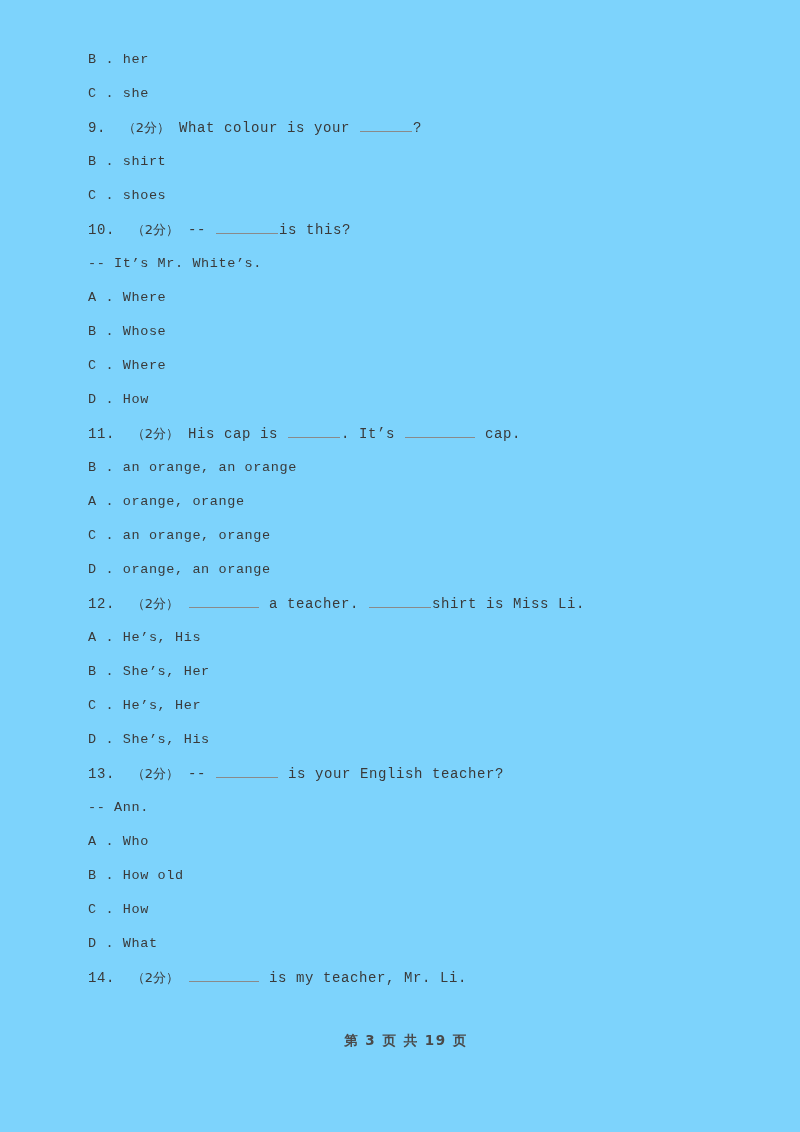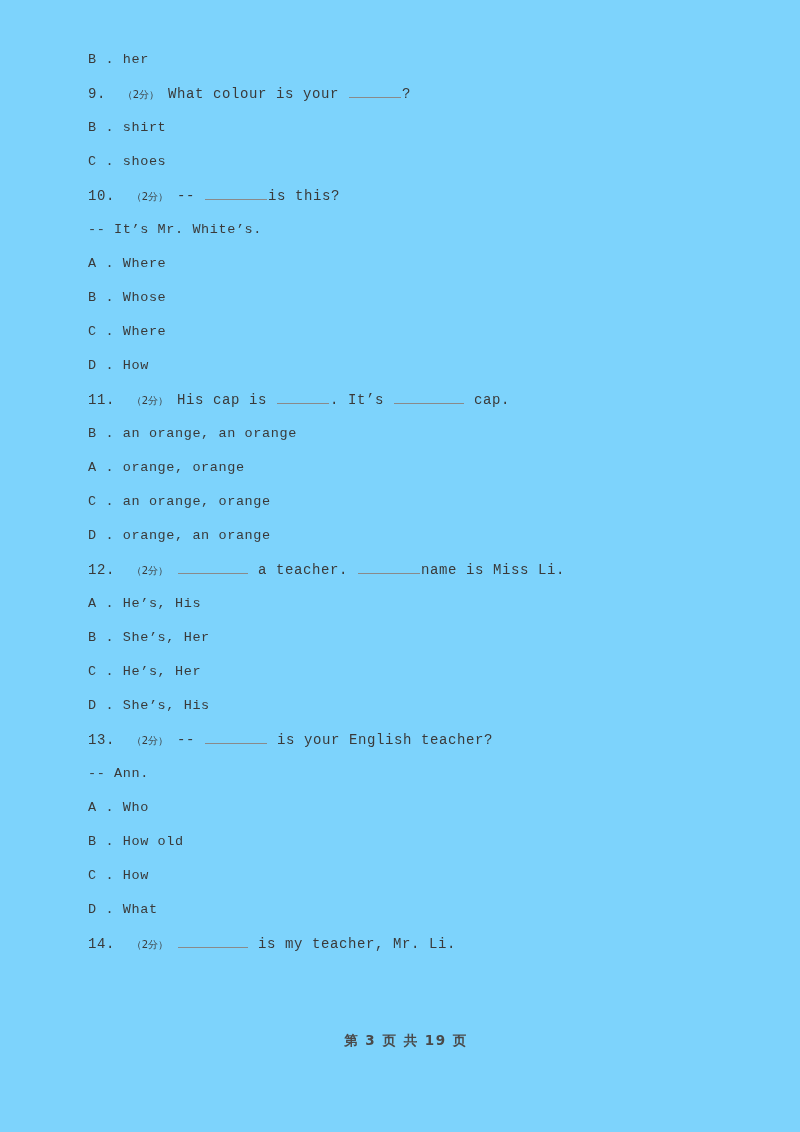--- a/index.html
+++ b/index.html
@@ -43,21 +43,21 @@
   }
 
   
   .line.stem {
     font-size: 14px;
   }
 
   
   .cjk {
     font-family: "DejaVu Sans", "Liberation Sans", sans-serif;
-    font-size: 10px;
+    font-size: 13px;
     letter-spacing: 0;
   }
 
   
   .blank {
     display: inline-block;
     border-bottom: 1px solid #8a8a8a;
     height: 11px;
     vertical-align: baseline;
     margin: 0 1px;
@@ -79,35 +79,36 @@
     color: #4a4a4a;
     white-space: pre;
   }
 </style>
 </head>
 <body>
 
 <div class="page">
   <div class="content">
       <div class="line"><span>B . her</span></div>
+      <div class="line"><span>C . she</span></div>
       <div class="line stem"><span>9.</span>  <span class="cjk">（2分）</span> <span>What colour is your </span><span class="blank w2"></span><span>?</span></div>
       <div class="line"><span>B . shirt</span></div>
       <div class="line"><span>C . shoes</span></div>
       <div class="line stem"><span>10.</span>  <span class="cjk">（2分）</span> <span>-- </span><span class="blank w3"></span><span>is this?</span></div>
       <div class="line"><span>-- It’s Mr. White’s.</span></div>
       <div class="line"><span>A . Where</span></div>
       <div class="line"><span>B . Whose</span></div>
       <div class="line"><span>C . Where</span></div>
       <div class="line"><span>D . How</span></div>
       <div class="line stem"><span>11.</span>  <span class="cjk">（2分）</span> <span>His cap is </span><span class="blank w2"></span><span>. It’s </span><span class="blank w4"></span><span> cap.</span></div>
       <div class="line"><span>B . an orange, an orange</span></div>
       <div class="line"><span>A . orange, orange</span></div>
       <div class="line"><span>C . an orange, orange</span></div>
       <div class="line"><span>D . orange, an orange</span></div>
-      <div class="line stem"><span>12.</span>  <span class="cjk">（2分）</span> <span></span><span class="blank w4"></span><span> a teacher. </span><span class="blank w3"></span><span>name is Miss Li.</span></div>
+      <div class="line stem"><span>12.</span>  <span class="cjk">（2分）</span> <span></span><span class="blank w4"></span><span> a teacher. </span><span class="blank w3"></span><span>shirt is Miss Li.</span></div>
       <div class="line"><span>A . He’s, His</span></div>
       <div class="line"><span>B . She’s, Her</span></div>
       <div class="line"><span>C . He’s, Her</span></div>
       <div class="line"><span>D . She’s, His</span></div>
       <div class="line stem"><span>13.</span>  <span class="cjk">（2分）</span> <span>-- </span><span class="blank w3"></span><span> is your English teacher?</span></div>
       <div class="line"><span>-- Ann.</span></div>
       <div class="line"><span>A . Who</span></div>
       <div class="line"><span>B . How old</span></div>
       <div class="line"><span>C . How</span></div>
       <div class="line"><span>D . What</span></div>

